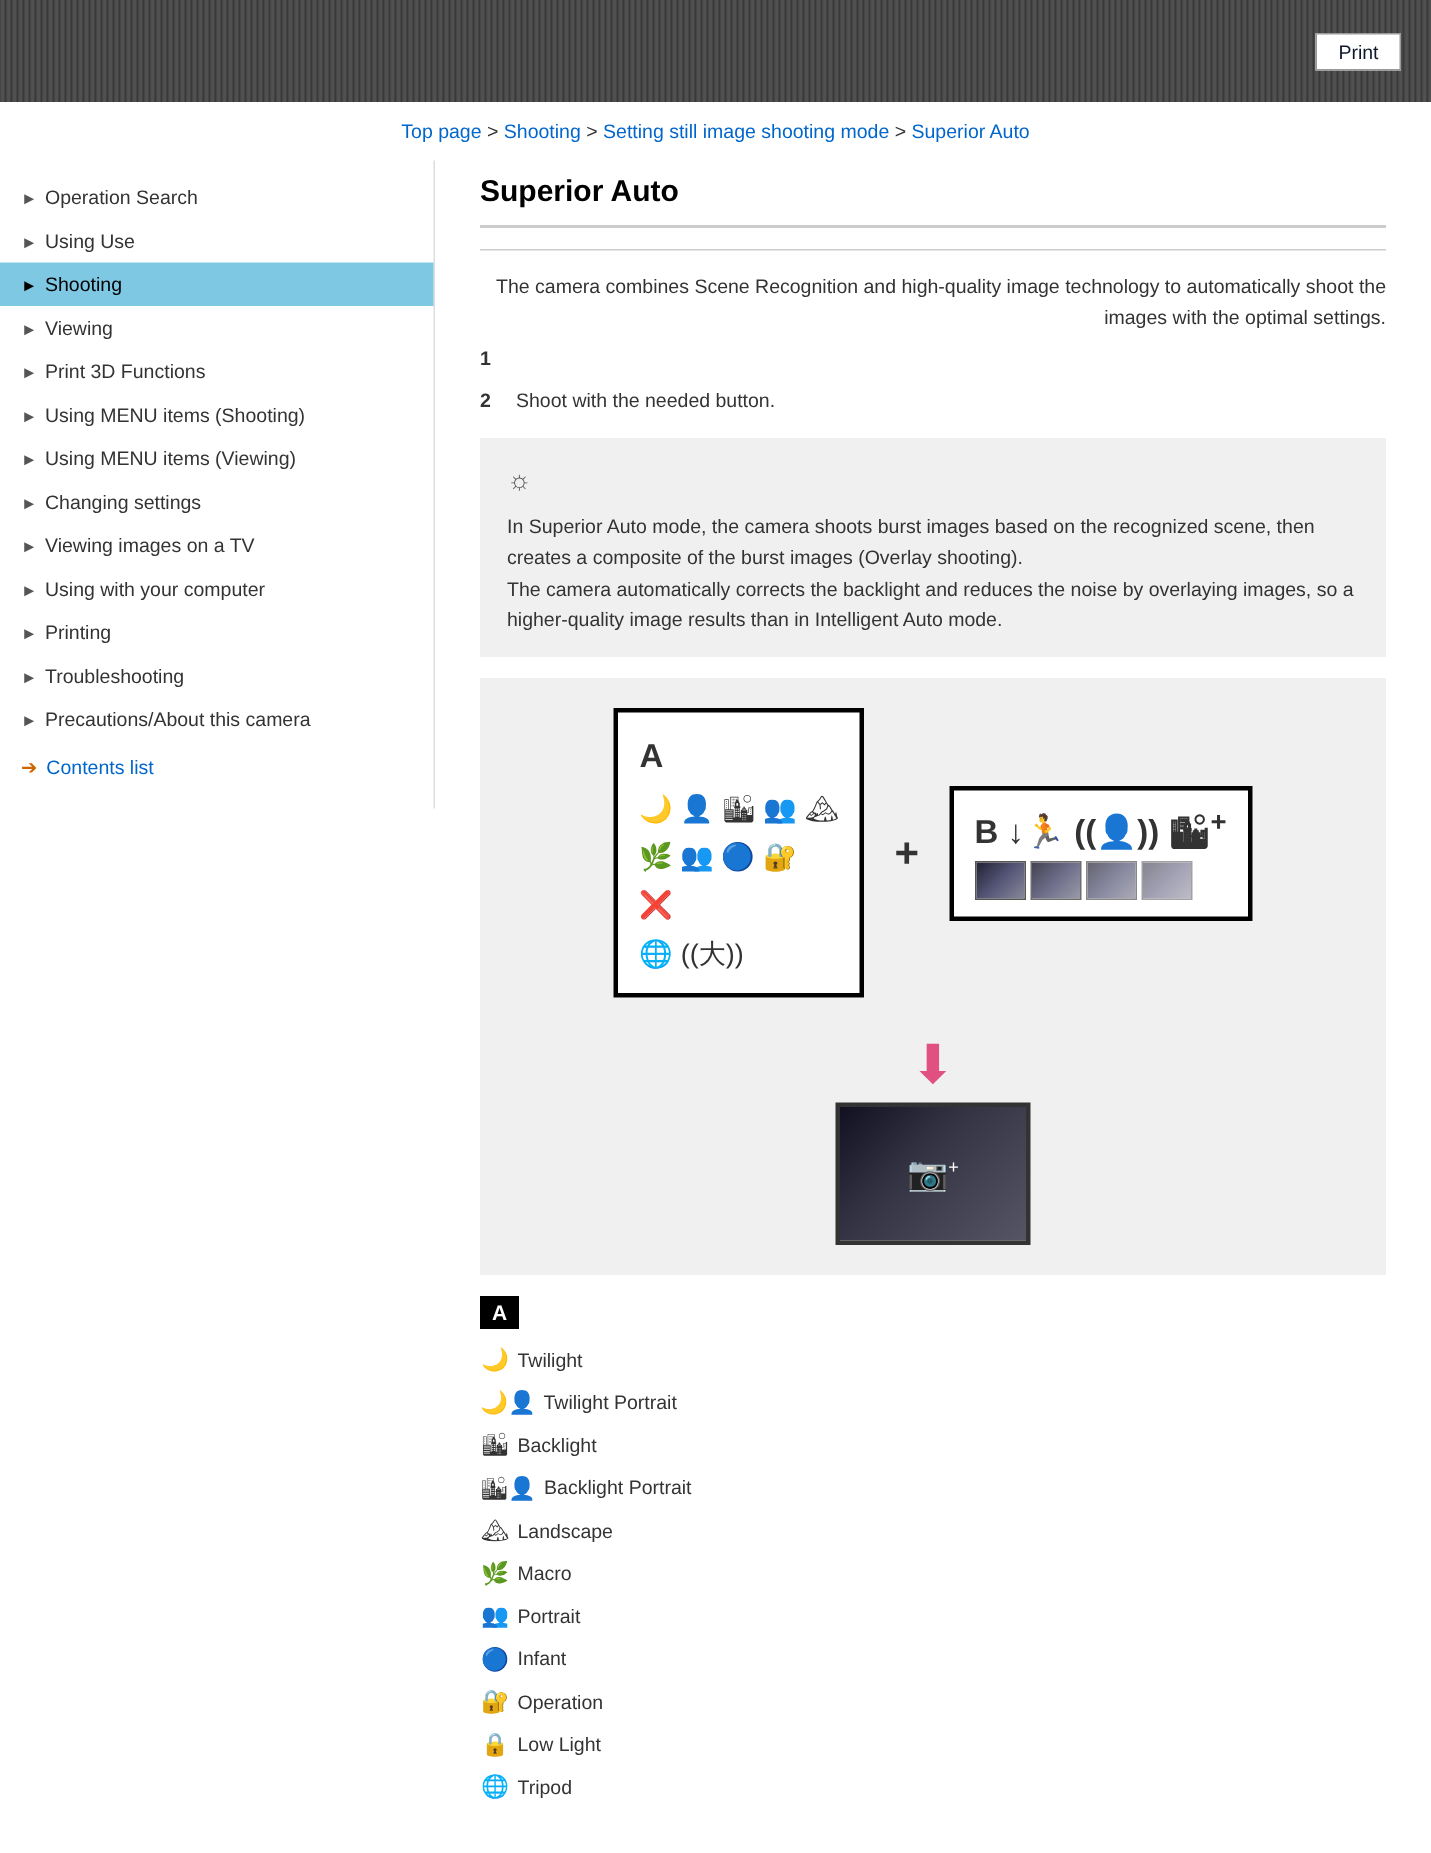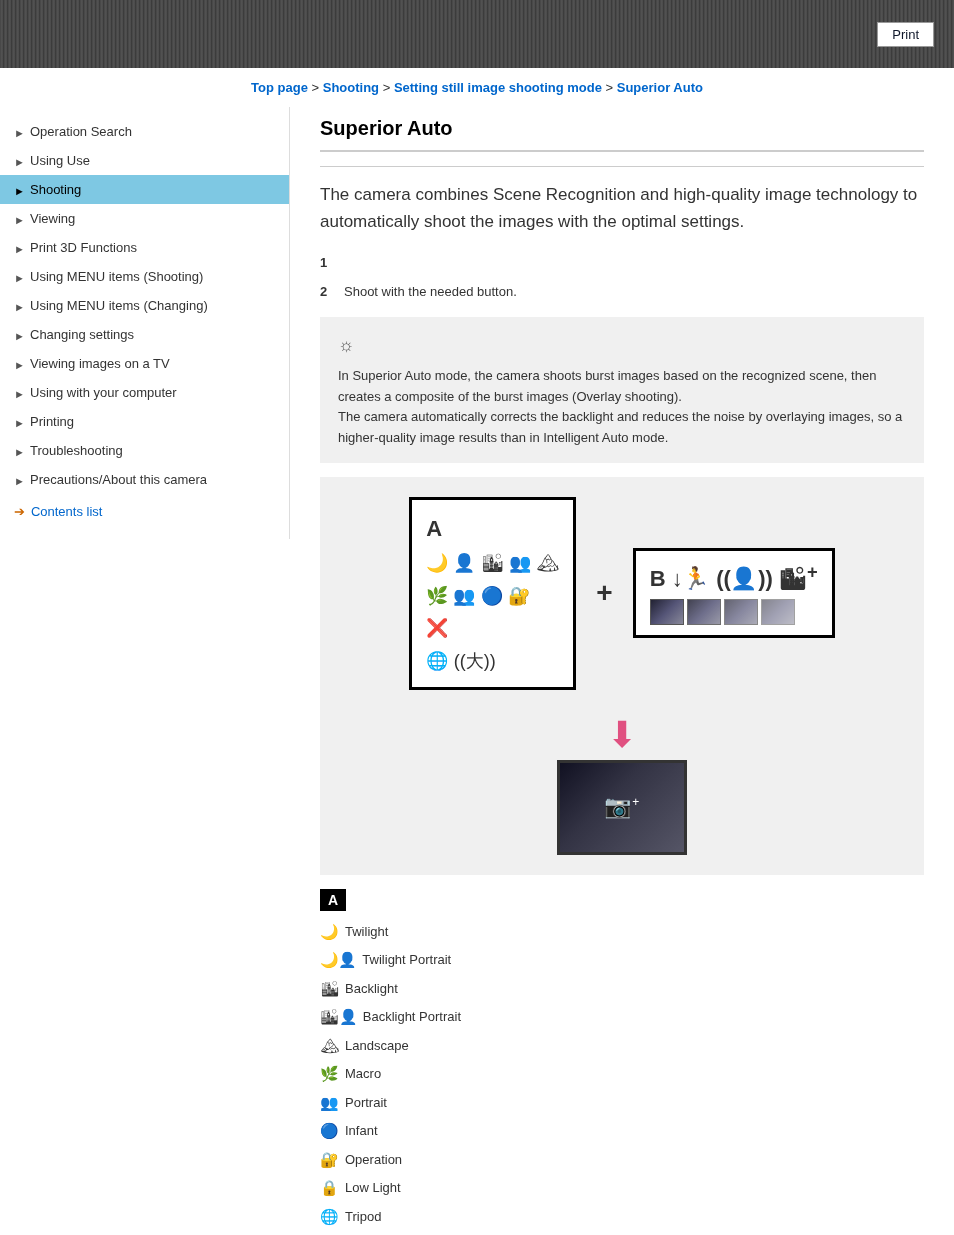--- a/index.html
+++ b/index.html
@@ -23,21 +23,21 @@
       cursor: pointer;
       color: #0f172a;
     }
 
     
     .breadcrumb-bar {
       text-align: center;
       padding: 12px 20px;
       font-size: 13px;
     }
-    .breadcrumb-bar a { color: #0066cc; text-decoration: none; font-weight: bold; }
+    .breadcrumb-bar a { color: #0066cc; text-decoration: none; }
 
     
     .main-layout {
       display: flex;
       flex-direction: row;
       align-items: flex-start;
     }
 
     
     .sidebar {
@@ -88,23 +88,24 @@
     }
     .content-title {
       font-size: 20px;
       font-weight: bold;
       color: #000;
       border-bottom: 2px solid #ccc;
       padding-bottom: 10px;
       margin-bottom: 14px;
     }
     .content-intro {
-      font-size: 17px;
+      font-size: 13px;
       line-height: 1.6;
-      margin-bottom: 18px;
+      margin-bottom: 6px;
+      text-align: right;
     }
     .step {
       display: flex;
       align-items: flex-start;
       margin-bottom: 8px;
       font-size: 13px;
       line-height: 1.6;
     }
     .step-num {
       min-width: 20px;
@@ -291,21 +292,21 @@
     <div class="sidebar-item">
       <span class="arrow">►</span>
       <span>Print 3D Functions</span>
     </div>
     <div class="sidebar-item">
       <span class="arrow">►</span>
       <span>Using MENU items (Shooting)</span>
     </div>
     <div class="sidebar-item">
       <span class="arrow">►</span>
-      <span>Using MENU items (Changing)</span>
+      <span>Using MENU items (Viewing)</span>
     </div>
     <div class="sidebar-item">
       <span class="arrow">►</span>
       <span>Changing settings</span>
     </div>
     <div class="sidebar-item">
       <span class="arrow">►</span>
       <span>Viewing images on a TV</span>
     </div>
     <div class="sidebar-item">

